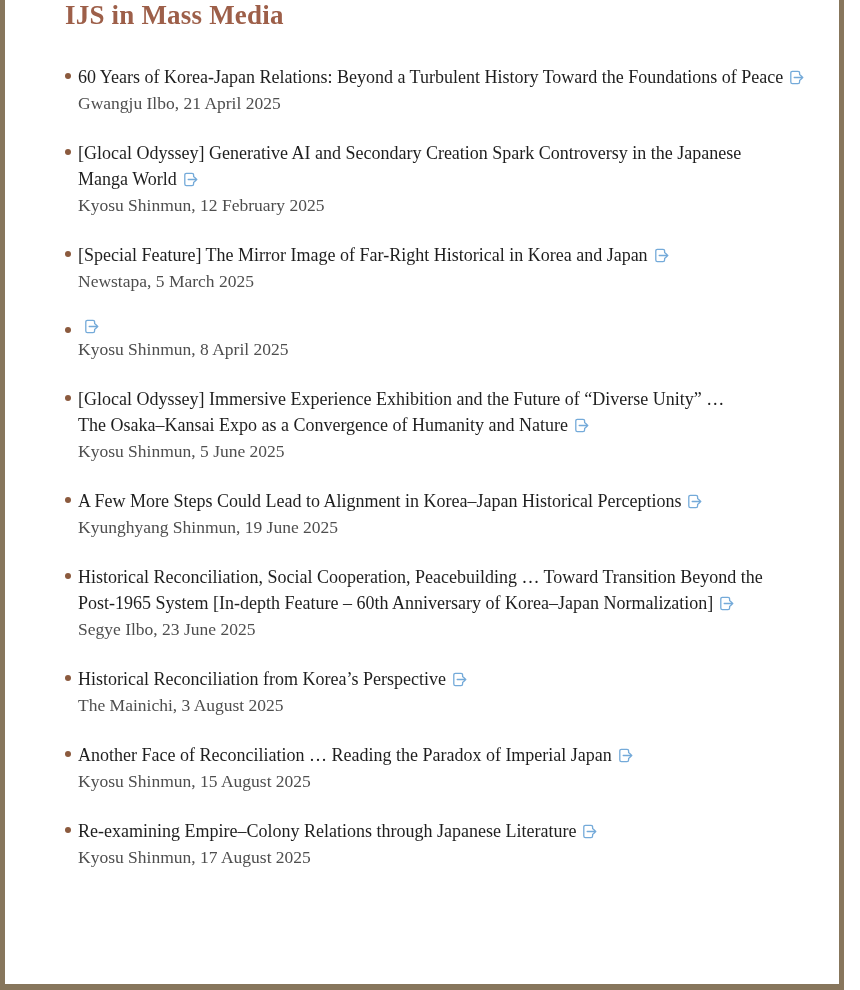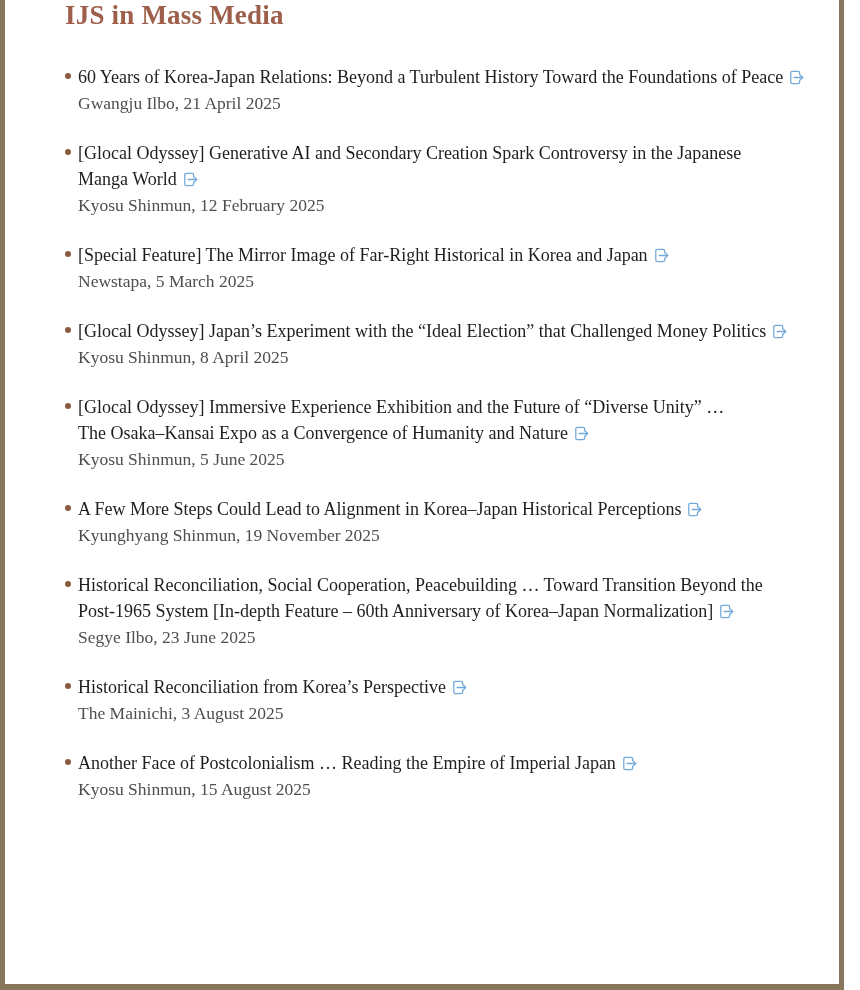--- a/index.html
+++ b/index.html
@@ -106,21 +106,21 @@
         <span class="bullet"></span>
         <span class="item-title">[Special Feature] The Mirror Image of Far-Right Historical in Korea and Japan</span><a class="ext-link"><svg width="16" height="17" viewBox="0 0 16 16" fill="none" stroke="#74aad9" stroke-width="1.3" stroke-linecap="round" stroke-linejoin="round">
               <path d="M10.6 5 V3.4 Q10.6 1.8 9 1.8 H3.4 Q1.8 1.8 1.8 3.4 V12.6 Q1.8 14.2 3.4 14.2 H9 Q10.6 14.2 10.6 12.6 V11"></path>
               <path d="M5.2 8 H13.6 M11.2 5.6 L13.8 8 L11.2 10.4"></path>
             </svg></a>
         <div class="item-source">Newstapa, 5 March 2025</div>
       </li>
 
       <li class="media-item">
         <span class="bullet"></span>
-        <span class="item-title">[Glocal Odyssey] Japan’s Experiment with the “Ideal Election” that Challenged Money Politics</span><a class="ext-link"><svg width="16" height="17" viewBox="0 0 16 16" fill="none" stroke="#74aad9" stroke-width="1.3" stroke-linecap="round" stroke-linejoin="round">
+        <a class="ext-link"><svg width="16" height="17" viewBox="0 0 16 16" fill="none" stroke="#74aad9" stroke-width="1.3" stroke-linecap="round" stroke-linejoin="round">
               <path d="M10.6 5 V3.4 Q10.6 1.8 9 1.8 H3.4 Q1.8 1.8 1.8 3.4 V12.6 Q1.8 14.2 3.4 14.2 H9 Q10.6 14.2 10.6 12.6 V11"></path>
               <path d="M5.2 8 H13.6 M11.2 5.6 L13.8 8 L11.2 10.4"></path>
             </svg></a>
         <div class="item-source">Kyosu Shinmun, 8 April 2025</div>
       </li>
 
       <li class="media-item">
         <span class="bullet"></span>
         <span class="item-title">[Glocal Odyssey] Immersive Experience Exhibition and the Future of “Diverse Unity” …
 The Osaka–Kansai Expo as a Convergence of Humanity and Nature</span><a class="ext-link"><svg width="16" height="17" viewBox="0 0 16 16" fill="none" stroke="#74aad9" stroke-width="1.3" stroke-linecap="round" stroke-linejoin="round">
@@ -129,21 +129,21 @@
             </svg></a>
         <div class="item-source">Kyosu Shinmun, 5 June 2025</div>
       </li>
 
       <li class="media-item">
         <span class="bullet"></span>
         <span class="item-title">A Few More Steps Could Lead to Alignment in Korea–Japan Historical Perceptions</span><a class="ext-link"><svg width="16" height="17" viewBox="0 0 16 16" fill="none" stroke="#74aad9" stroke-width="1.3" stroke-linecap="round" stroke-linejoin="round">
               <path d="M10.6 5 V3.4 Q10.6 1.8 9 1.8 H3.4 Q1.8 1.8 1.8 3.4 V12.6 Q1.8 14.2 3.4 14.2 H9 Q10.6 14.2 10.6 12.6 V11"></path>
               <path d="M5.2 8 H13.6 M11.2 5.6 L13.8 8 L11.2 10.4"></path>
             </svg></a>
-        <div class="item-source">Kyunghyang Shinmun, 19 November 2025</div>
+        <div class="item-source">Kyunghyang Shinmun, 19 June 2025</div>
       </li>
 
       <li class="media-item">
         <span class="bullet"></span>
         <span class="item-title">Historical Reconciliation, Social Cooperation, Peacebuilding … Toward Transition Beyond the
 Post-1965 System [In-depth Feature – 60th Anniversary of Korea–Japan Normalization]</span><a class="ext-link"><svg width="16" height="17" viewBox="0 0 16 16" fill="none" stroke="#74aad9" stroke-width="1.3" stroke-linecap="round" stroke-linejoin="round">
               <path d="M10.6 5 V3.4 Q10.6 1.8 9 1.8 H3.4 Q1.8 1.8 1.8 3.4 V12.6 Q1.8 14.2 3.4 14.2 H9 Q10.6 14.2 10.6 12.6 V11"></path>
               <path d="M5.2 8 H13.6 M11.2 5.6 L13.8 8 L11.2 10.4"></path>
             </svg></a>
         <div class="item-source">Segye Ilbo, 23 June 2025</div>
@@ -153,23 +153,31 @@
         <span class="bullet"></span>
         <span class="item-title">Historical Reconciliation from Korea’s Perspective</span><a class="ext-link"><svg width="16" height="17" viewBox="0 0 16 16" fill="none" stroke="#74aad9" stroke-width="1.3" stroke-linecap="round" stroke-linejoin="round">
               <path d="M10.6 5 V3.4 Q10.6 1.8 9 1.8 H3.4 Q1.8 1.8 1.8 3.4 V12.6 Q1.8 14.2 3.4 14.2 H9 Q10.6 14.2 10.6 12.6 V11"></path>
               <path d="M5.2 8 H13.6 M11.2 5.6 L13.8 8 L11.2 10.4"></path>
             </svg></a>
         <div class="item-source">The Mainichi, 3 August 2025</div>
       </li>
 
       <li class="media-item">
         <span class="bullet"></span>
-        <span class="item-title">Another Face of Postcolonialism … Reading the Empire of Imperial Japan</span><a class="ext-link"><svg width="16" height="17" viewBox="0 0 16 16" fill="none" stroke="#74aad9" stroke-width="1.3" stroke-linecap="round" stroke-linejoin="round">
+        <span class="item-title">Another Face of Reconciliation … Reading the Paradox of Imperial Japan</span><a class="ext-link"><svg width="16" height="17" viewBox="0 0 16 16" fill="none" stroke="#74aad9" stroke-width="1.3" stroke-linecap="round" stroke-linejoin="round">
               <path d="M10.6 5 V3.4 Q10.6 1.8 9 1.8 H3.4 Q1.8 1.8 1.8 3.4 V12.6 Q1.8 14.2 3.4 14.2 H9 Q10.6 14.2 10.6 12.6 V11"></path>
               <path d="M5.2 8 H13.6 M11.2 5.6 L13.8 8 L11.2 10.4"></path>
             </svg></a>
         <div class="item-source">Kyosu Shinmun, 15 August 2025</div>
       </li>
 
+      <li class="media-item">
+        <span class="bullet"></span>
+        <span class="item-title">Re-examining Empire–Colony Relations through Japanese Literature</span><a class="ext-link"><svg width="16" height="17" viewBox="0 0 16 16" fill="none" stroke="#74aad9" stroke-width="1.3" stroke-linecap="round" stroke-linejoin="round">
+              <path d="M10.6 5 V3.4 Q10.6 1.8 9 1.8 H3.4 Q1.8 1.8 1.8 3.4 V12.6 Q1.8 14.2 3.4 14.2 H9 Q10.6 14.2 10.6 12.6 V11"></path>
+              <path d="M5.2 8 H13.6 M11.2 5.6 L13.8 8 L11.2 10.4"></path>
+            </svg></a>
+        <div class="item-source">Kyosu Shinmun, 17 August 2025</div>
+      </li>
 
     </ul>
   </div>
 </div>
 
 </body></html>

